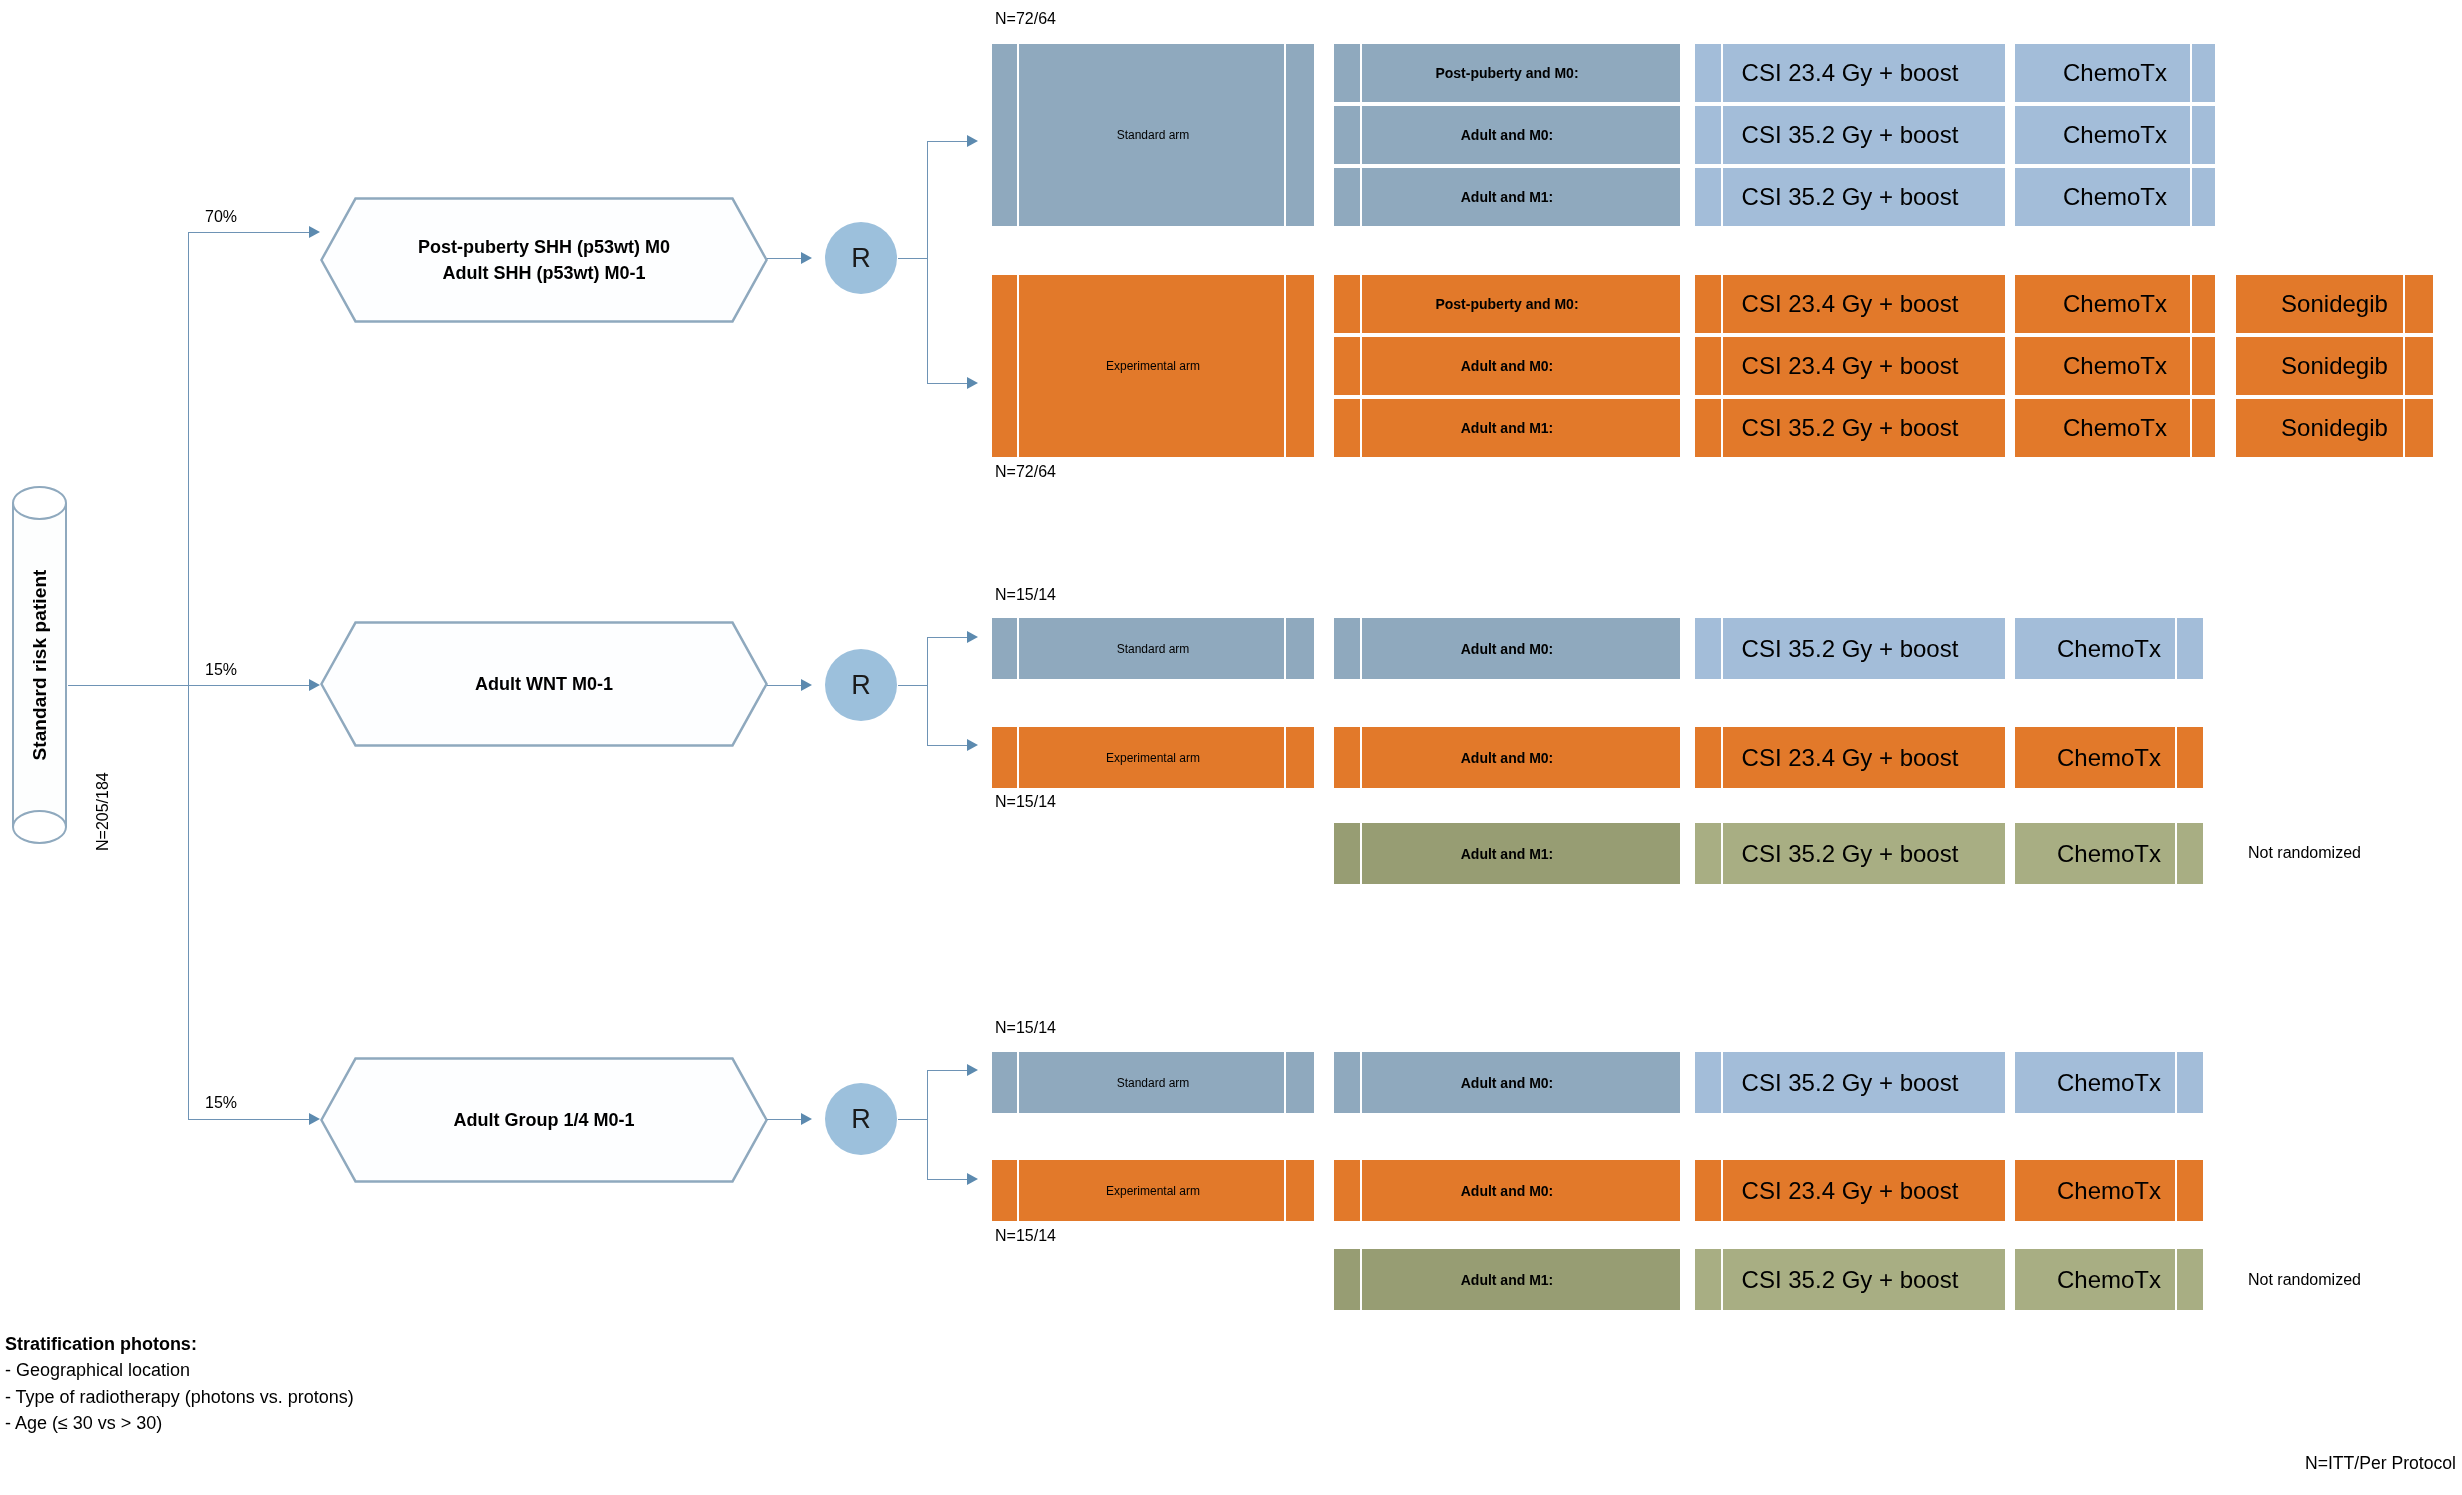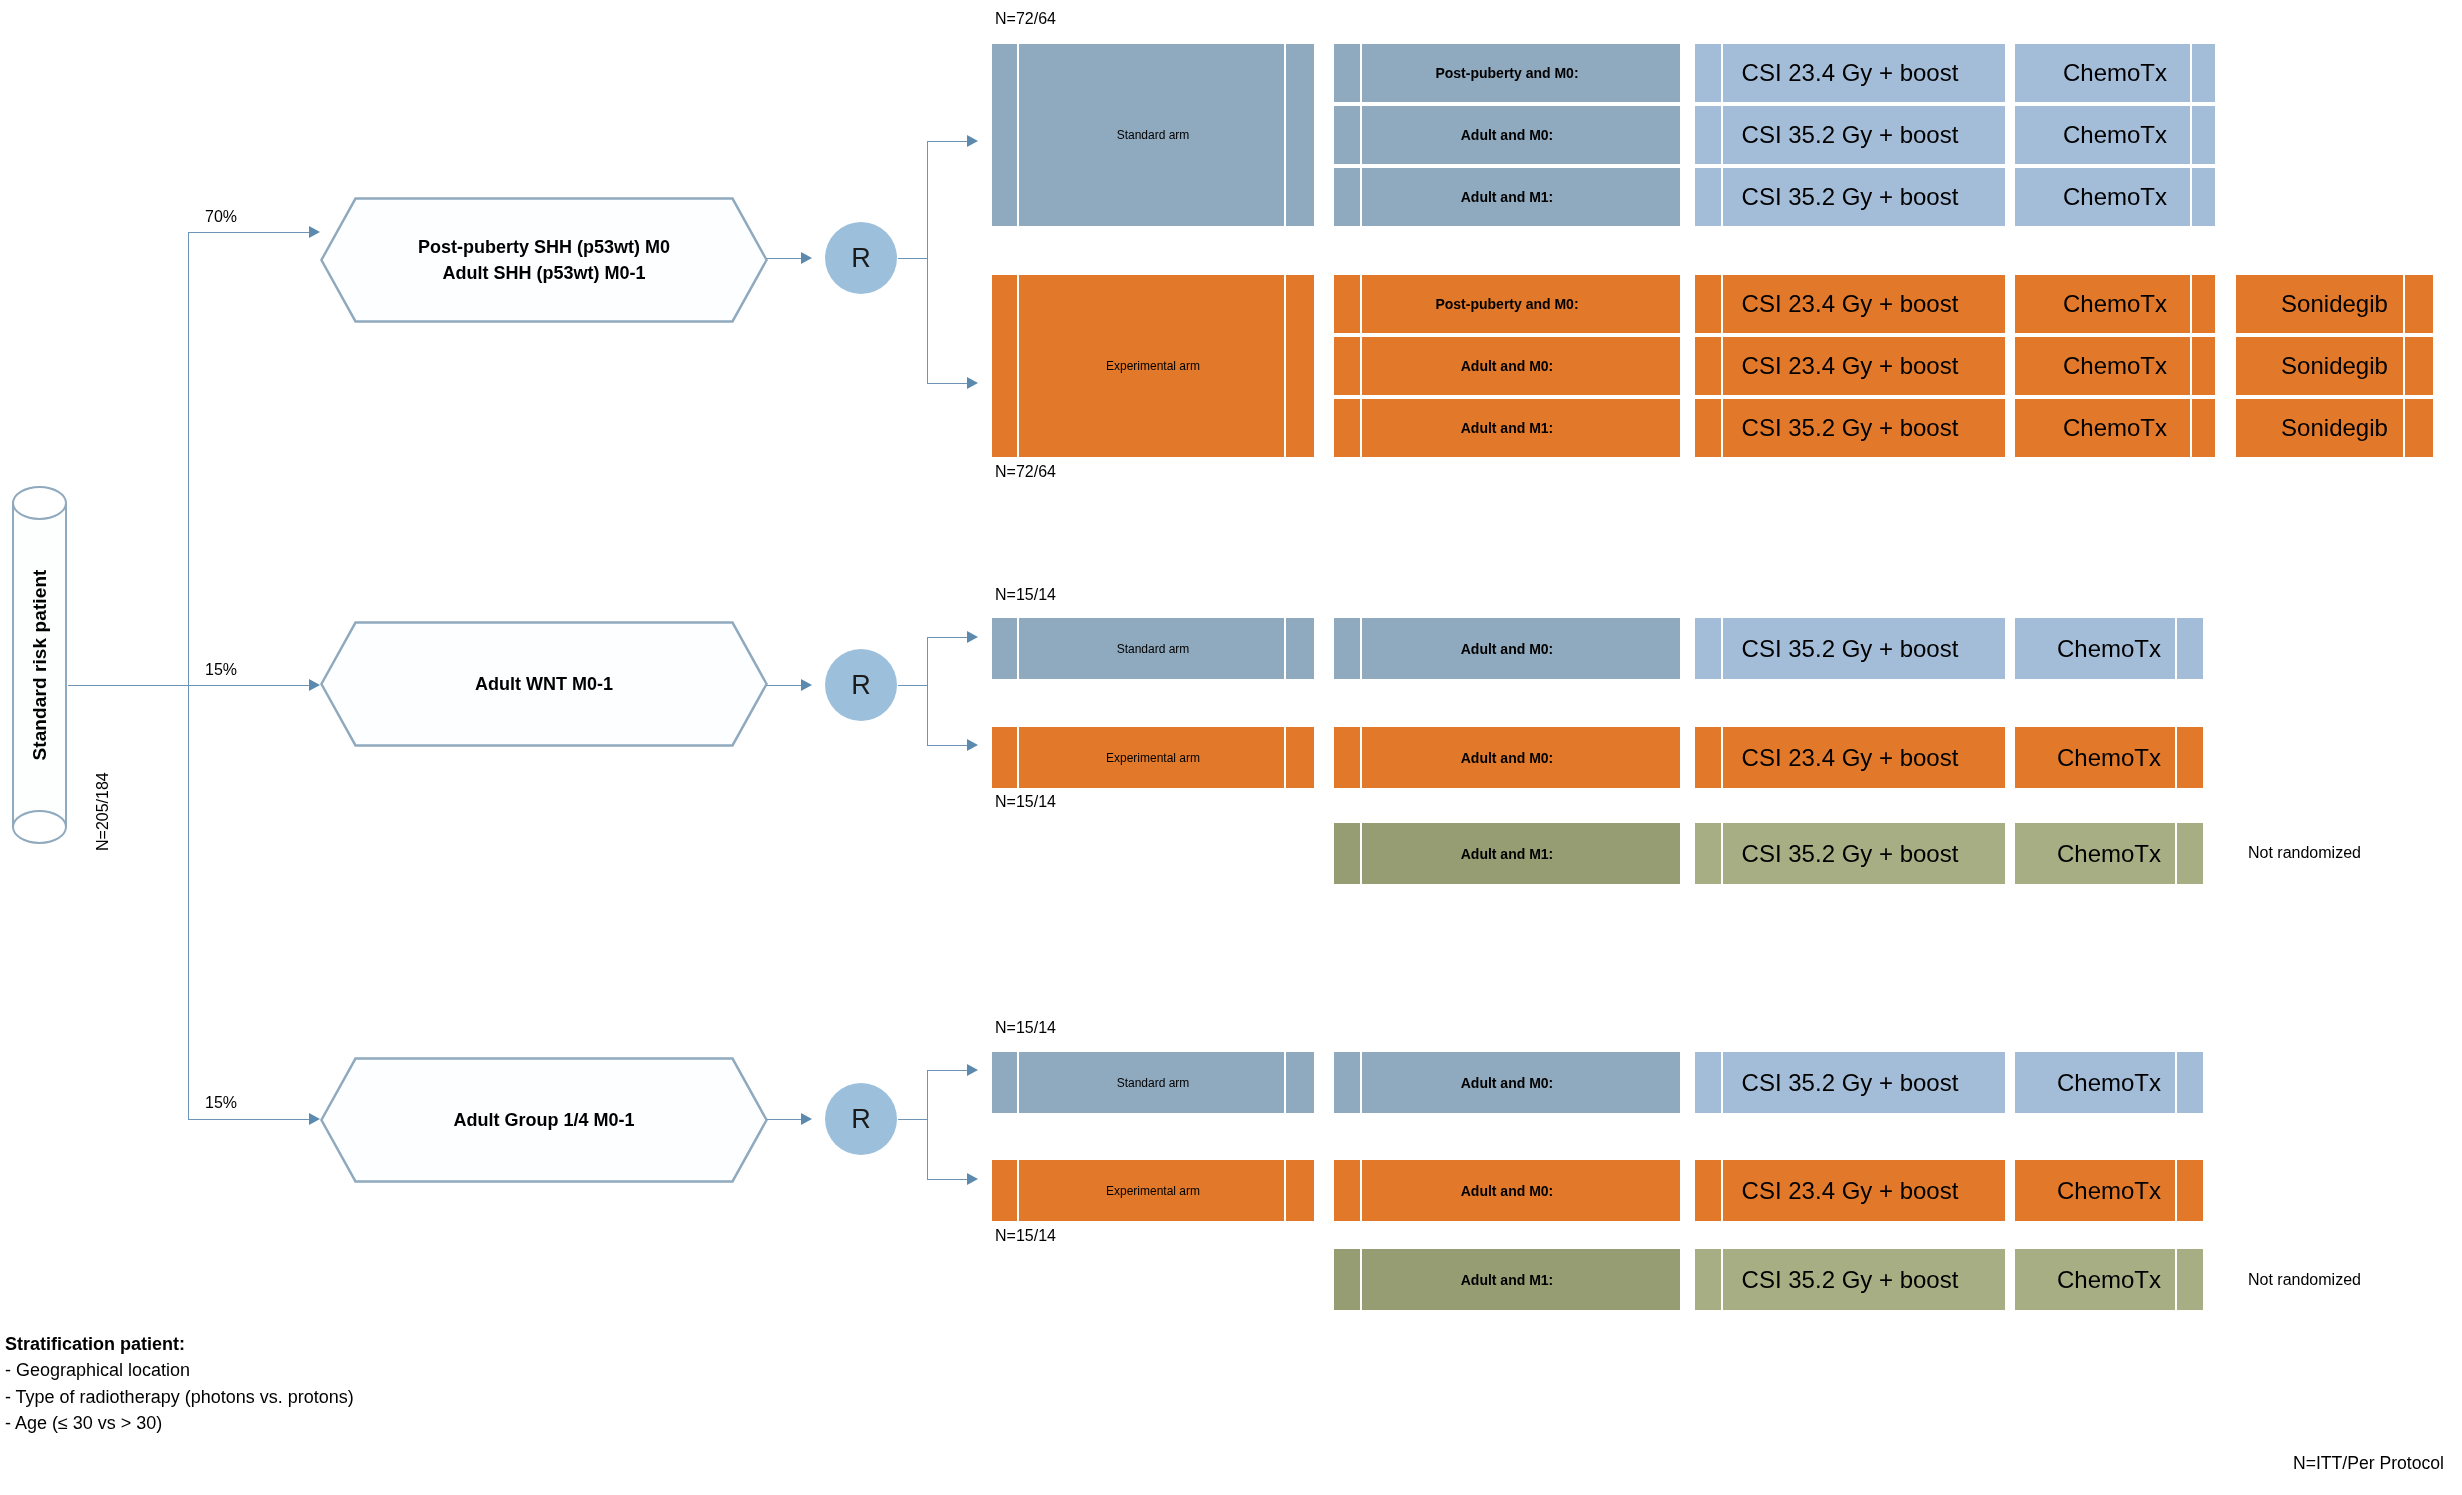--- a/index.html
+++ b/index.html
@@ -48,21 +48,21 @@
   .doselabel{font-size:24px;font-weight:normal;}
   
   .c-bluedark{background:#8FA9BE;}
   .c-bluelight{background:#A3BDD9;}
   .c-orange{background:#E2792A;}
   .c-greendark{background:#979D73;}
   .c-greenlight{background:#A8AE83;}
   
   #strat{position:absolute;left:4.9px;top:1331px;font-size:18px;line-height:1.47;}
   #strat .hd{font-weight:bold;}
-  #itt{position:absolute;right:18px;top:1453px;font-size:17.6px;white-space:nowrap;}
+  #itt{position:absolute;right:6px;top:1453px;font-size:17.6px;white-space:nowrap;}
   .notrand{position:absolute;font-size:16px;white-space:nowrap;}
 </style>
 </head>
 <body>
 
 <div id="cylinder" class="abs">
   <div class="body"></div>
   <div class="cap top"></div>
   <div class="cap bot"></div>
   <div class="lbl">Standard risk patient</div>
@@ -344,20 +344,20 @@
   <span class="t doselabel">CSI 35.2 Gy + boost</span>
 </div>
 <div class="sep" style="left:1721px;top:1249px;height:61px;"></div>
 <div class="blk c-greenlight" style="left:2015px;top:1249px;width:188px;height:61px;">
   <span class="t doselabel">ChemoTx</span>
 </div>
 <div class="sep" style="left:2175px;top:1249px;height:61px;"></div>
 <div class="notrand" style="left:2248px;top:1271px;">Not randomized</div>
 
 <div id="strat">
-  <div class="hd">Stratification patient:</div>
+  <div class="hd">Stratification photons:</div>
   <div>- Geographical location</div>
   <div>- Type of radiotherapy (photons vs. protons)</div>
   <div>- Age (≤ 30 vs &gt; 30)</div>
 </div>
 
 <div id="itt">N=ITT/Per Protocol</div>
 
 
 </body></html>

